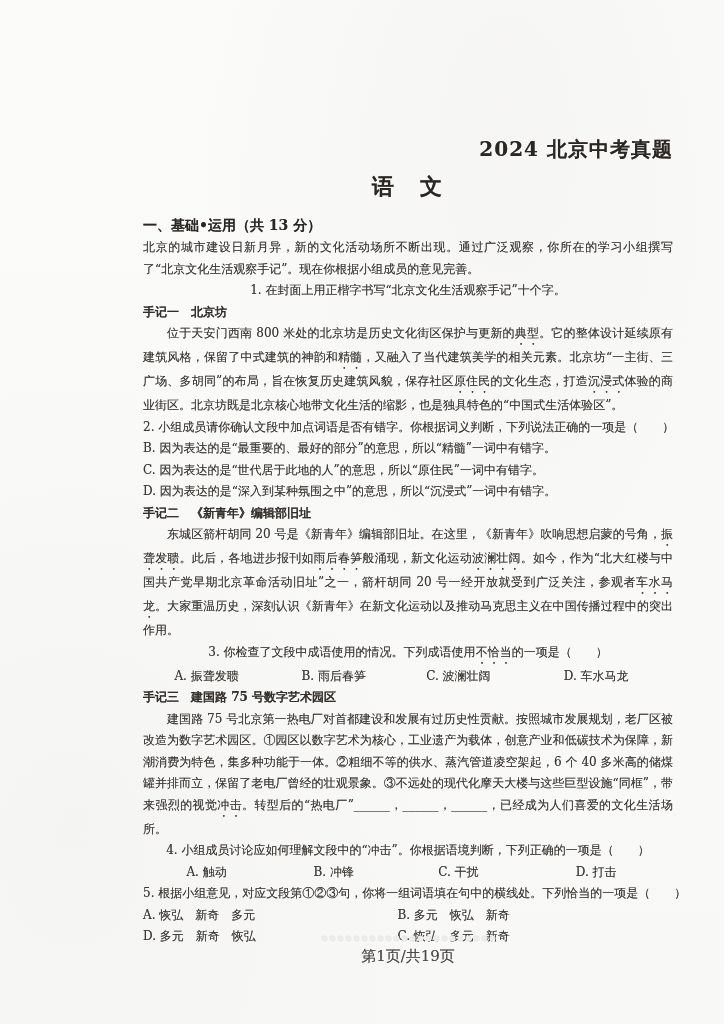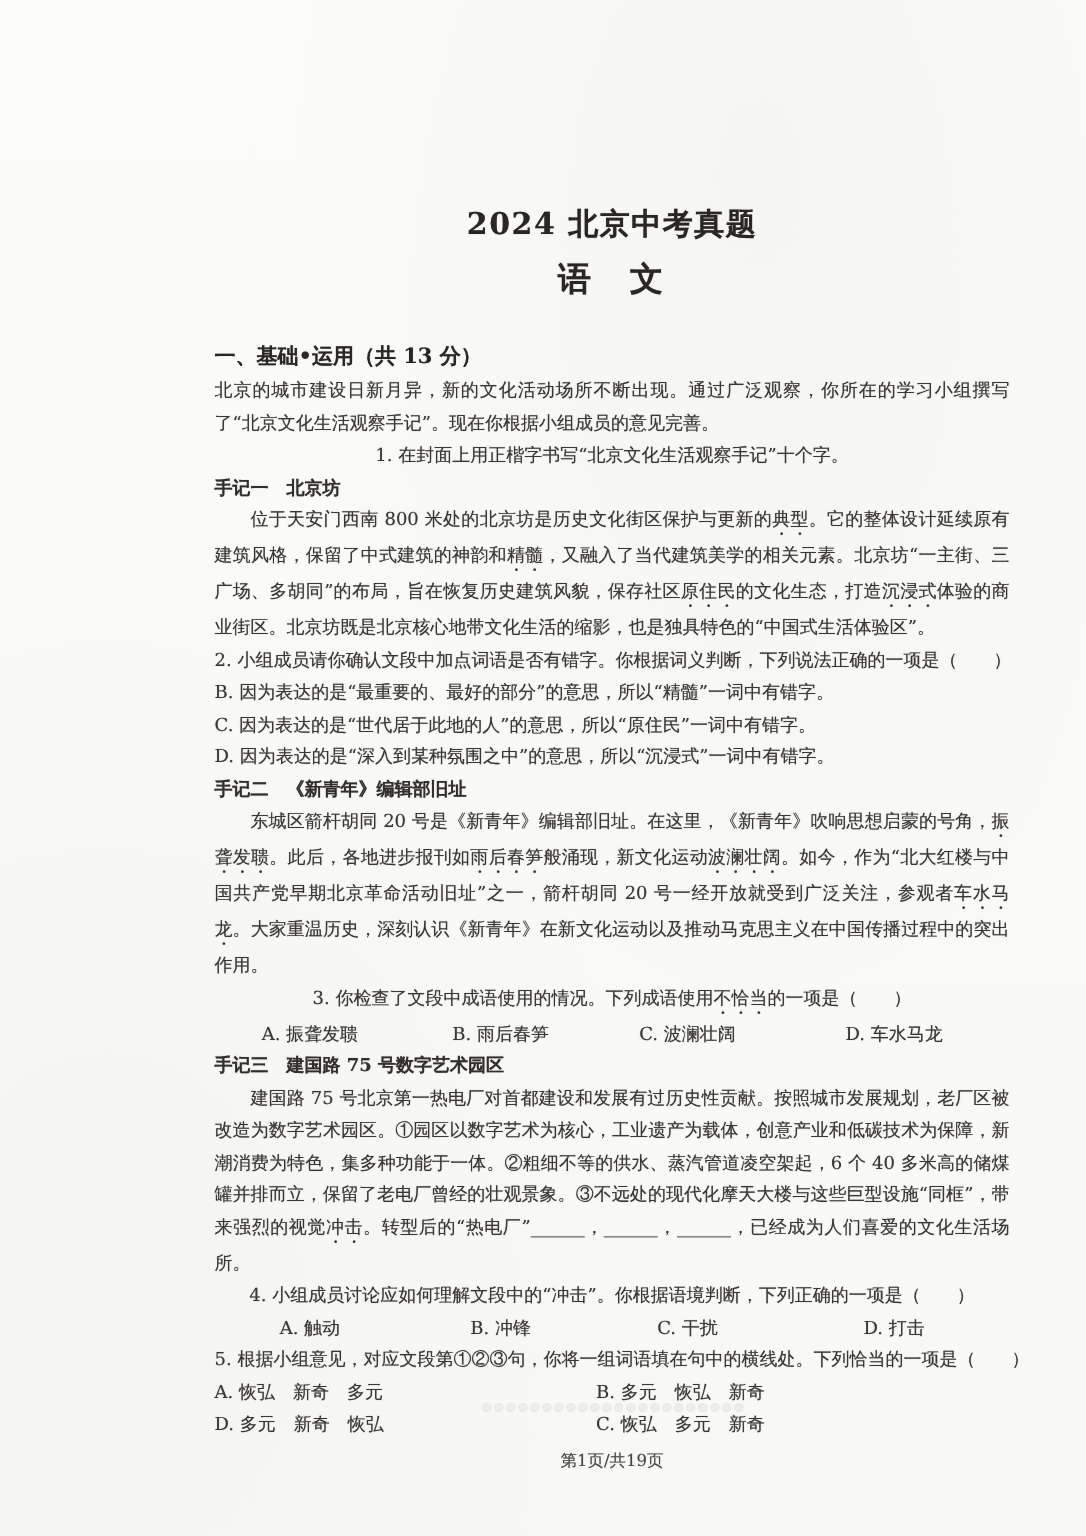--- a/index.html
+++ b/index.html
@@ -17,31 +17,31 @@
     color:#3b3833;
   }
   .content{
     position:absolute;left:143px;top:0;width:530px;
     padding-top:136px;
     font-size:12px;line-height:21.5px;
     text-align:justify;
     text-shadow:0 0 0.6px rgba(59,56,51,0.55);
   }
   .doc-title{
-    margin:0;text-align:center;
+    margin:0;text-align:right;
     font-size:20px;font-weight:bold;line-height:26px;color:#2a2723;
     letter-spacing:1px;
   }
   .doc-subject{
     margin:9px 0 0 0;text-align:center;
     font-size:22px;font-weight:bold;line-height:30px;color:#2a2723;
     letter-spacing:2px;
   }
   .section-heading{
-    margin:26px 0 0 0;
+    margin:13px 0 0 0;
     font-size:14px;font-weight:bold;line-height:23px;color:#2a2723;
     text-align:left;
   }
   p{margin:0;}
   .para{text-align:justify;}
   .note-body{text-indent:2em;}
   .note-title{
     text-align:left;font-weight:600;color:#33302b;
   }
   .stem{white-space:nowrap;text-align:center;}
@@ -57,21 +57,21 @@
   .footer{
     position:absolute;left:143px;top:928px;width:530px;
     text-align:center;
   }
   .dots{display:inline-flex;gap:3px;vertical-align:middle;}
   .dot{
     width:5px;height:5px;border-radius:50%;
     background:#ededeb;box-shadow:0 0 0 0.5px #e3e3e0;
   }
   .page-num{
-    margin-top:19px;font-size:11px;line-height:15px;color:#4b4945;
+    margin-top:2px;font-size:15px;line-height:15px;color:#4b4945;
     text-shadow:0 0 0.5px rgba(75,73,69,0.5);
   }
 </style>
 </head>
 <body>
 
 <div class="page">
   <div class="content">
 
     <h1 class="doc-title">2024 北京中考真题</h1>

